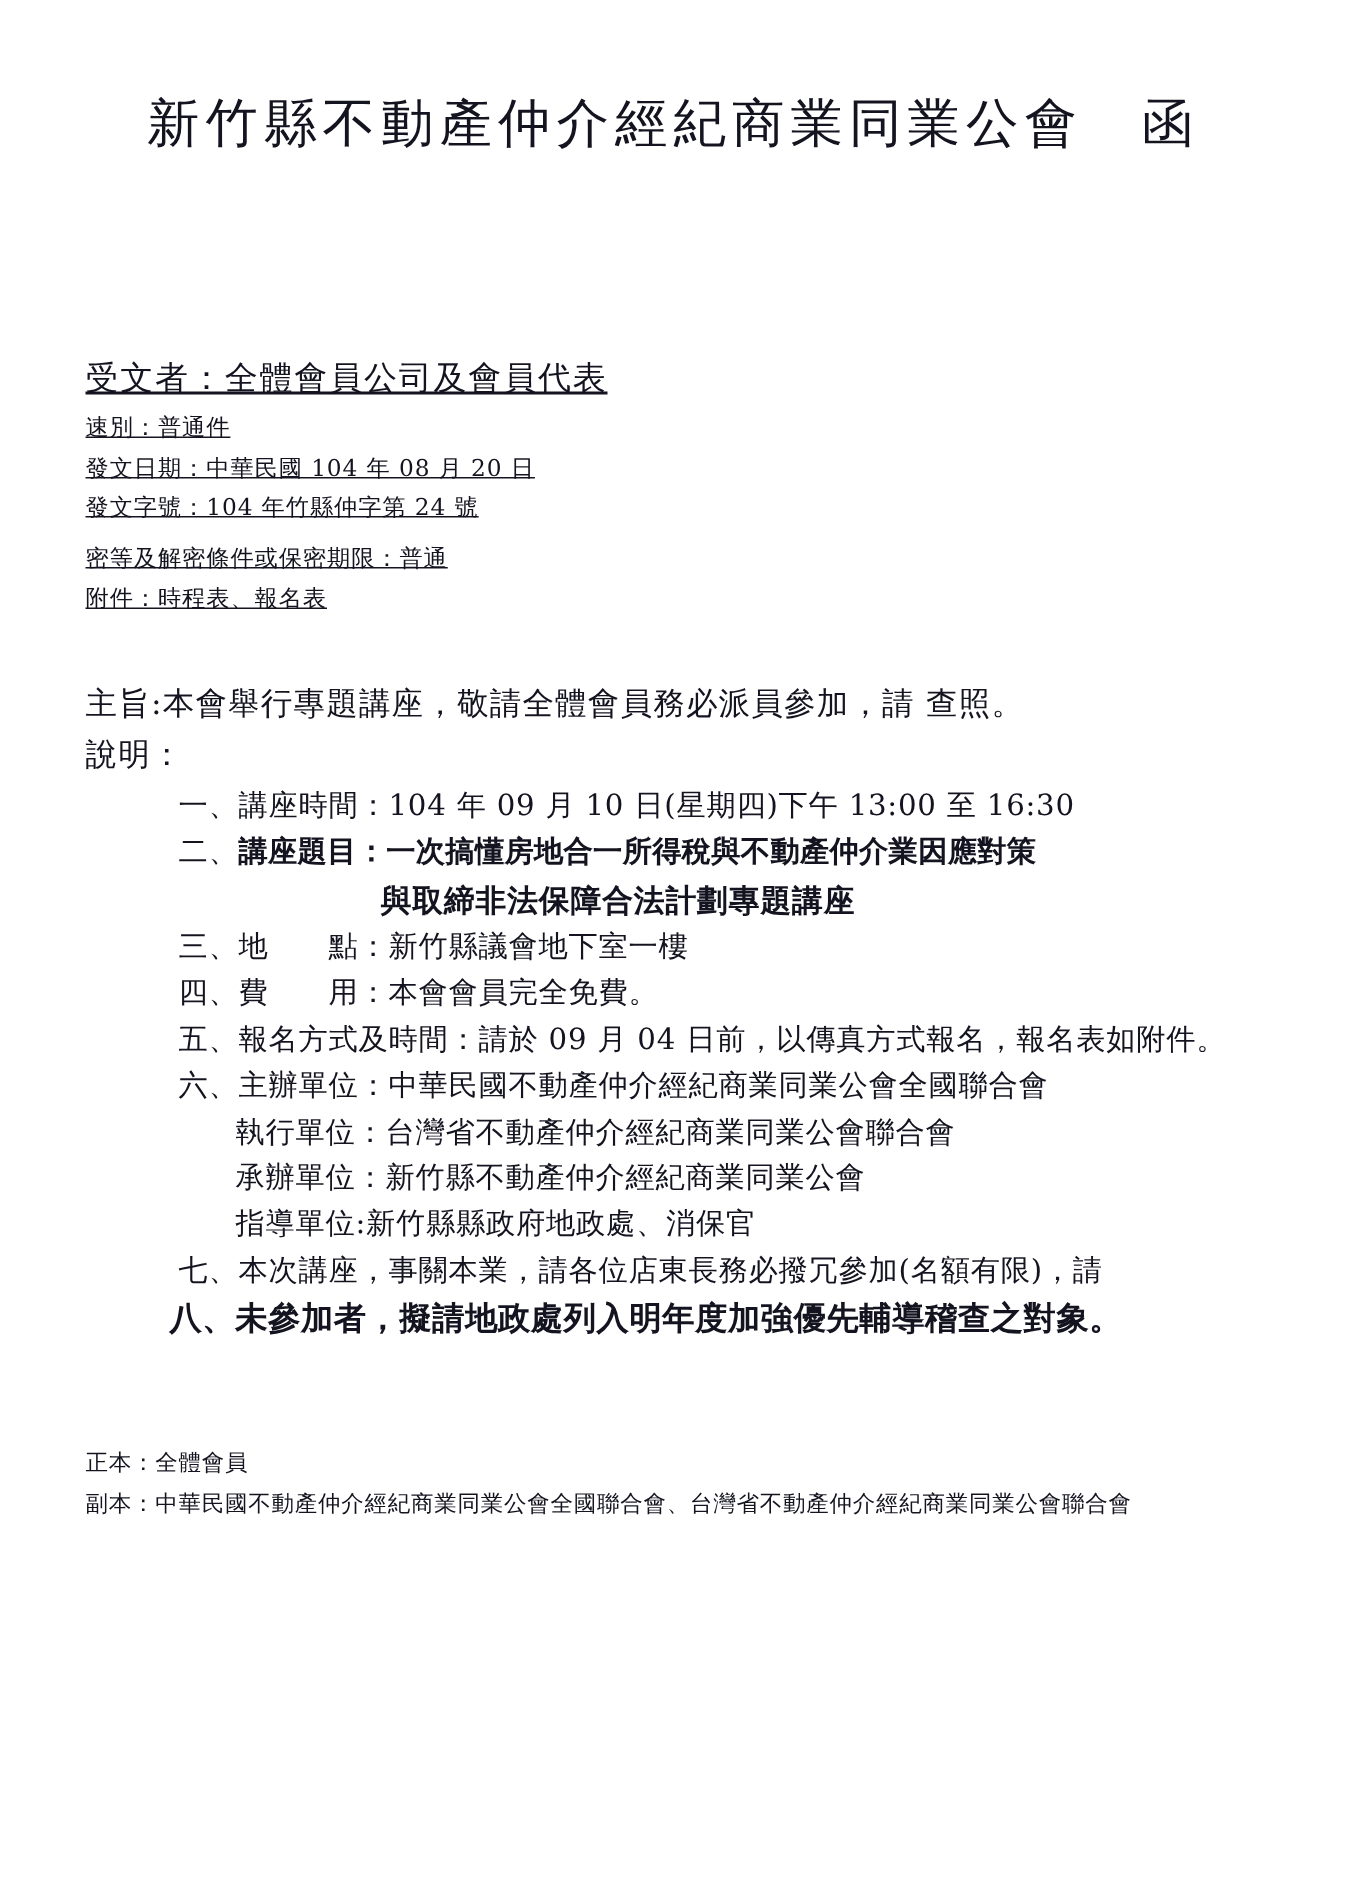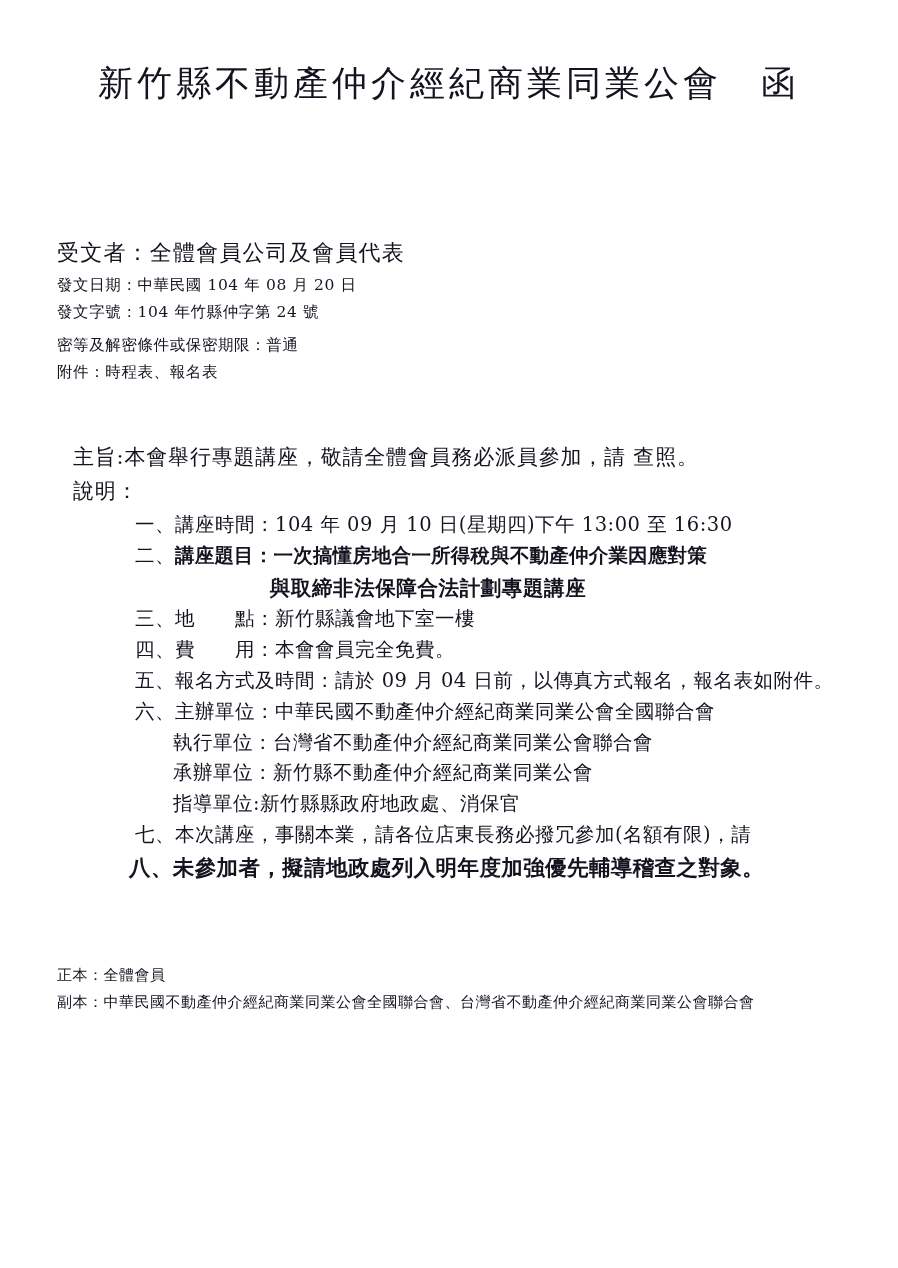--- a/index.html
+++ b/index.html
@@ -34,20 +34,21 @@
     white-space: pre;
     font-weight: 500;
   }
 
   
   .meta-block {
     position: absolute;
     left: 57px;
     top: 236px;
     width: 800px;
+    text-decoration: underline;
   }
   .recipient-line {
     font-size: 22px;
     letter-spacing: 1.2px;
     line-height: 1.55;
     margin-bottom: 2px;
   }
   .meta-line {
     font-size: 15.5px;
     letter-spacing: 0.6px;
@@ -55,23 +56,22 @@
     white-space: pre;
   }
   .meta-line.gap-above {
     margin-top: 7px;
   }
 
   
   .body-block {
     position: absolute;
     left: 57px;
-    top: 440px;
+    top: 452px;
     width: 810px;
-    margin-left: 16px;
   }
   .lead-line {
     font-size: 21px;
     letter-spacing: 0.8px;
     line-height: 1.62;
     white-space: pre;
   }
   .section-label {
     font-size: 21px;
     letter-spacing: 0.8px;
@@ -152,20 +152,21 @@
 </style>
 </head>
 <body>
 
 <div class="page">
 
   <div class="doc-title">新竹縣不動產仲介經紀商業同業公會　函</div>
 
   <div class="meta-block">
     <div class="recipient-line">受文者：全體會員公司及會員代表</div>
+    <div class="meta-line">速別：普通件</div>
     <div class="meta-line">發文日期：中華民國 104 年 08 月 20 日</div>
     <div class="meta-line">發文字號：104 年竹縣仲字第 24 號</div>
     <div class="meta-line gap-above">密等及解密條件或保密期限：普通</div>
     <div class="meta-line">附件：時程表、報名表</div>
   </div>
 
   <div class="body-block">
 
     <div class="lead-line">主旨:本會舉行專題講座，敬請全體會員務必派員參加，請 查照。</div>
 

